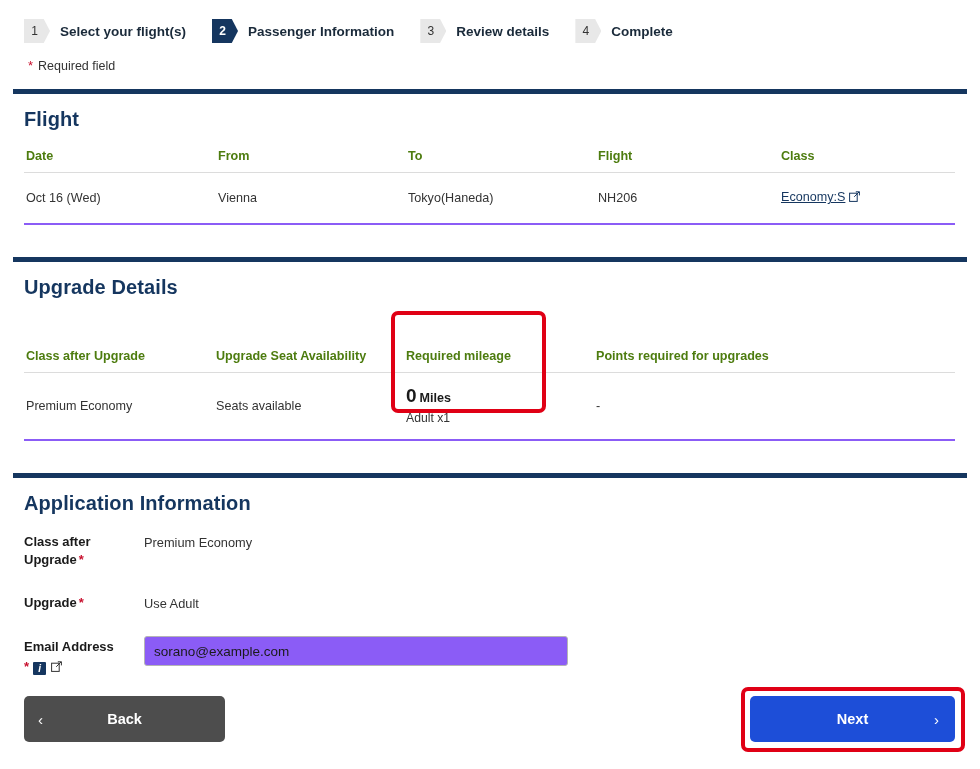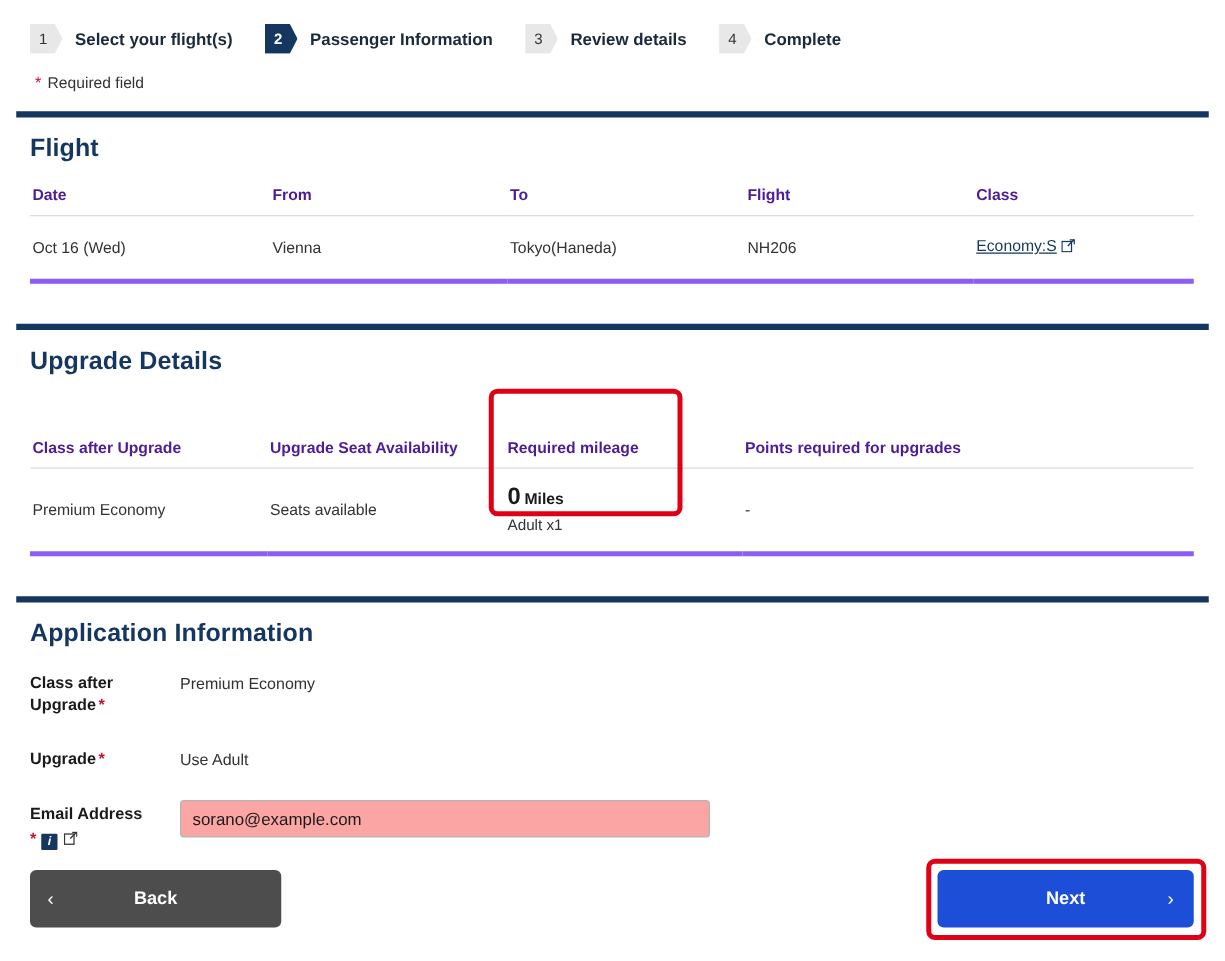--- a/index.html
+++ b/index.html
@@ -90,32 +90,32 @@
   table.data {
     width: 931px;
     border-collapse: collapse;
     margin-top: 12px;
     table-layout: fixed;
   }
   table.data th {
     text-align: left;
     font-size: 12.6px;
     font-weight: bold;
-    color: #4c1d95;
+    color: #4d7c0f;
     padding: 6px 2px 9px 2px;
     vertical-align: bottom;
     border-bottom: 1px solid #dcdcdc;
   }
   table.data td {
     text-align: left;
     font-size: 12.6px;
     color: #333333;
     padding: 17px 2px 18px 2px;
     vertical-align: middle;
-    border-bottom: 4px solid #8b5cf6;
+    border-bottom: 2px solid #8b5cf6;
   }
   .flight-table col.c1 { width: 192px; }
   .flight-table col.c2 { width: 190px; }
   .flight-table col.c3 { width: 190px; }
   .flight-table col.c4 { width: 183px; }
   .flight-table col.c5 { width: auto; }
 
   .upg-table col.u1 { width: 190px; }
   .upg-table col.u2 { width: 190px; }
   .upg-table col.u3 { width: 190px; }
@@ -197,21 +197,21 @@
   .email-input {
     width: 424px;
     height: 30px;
     box-sizing: border-box;
     border: 1px solid #b5b5b5;
     border-radius: 3px;
     padding: 0 9px;
     font-family: "Liberation Sans", sans-serif;
     font-size: 13.5px;
     color: #1a1a1a;
-    background: #fca5a5;
+    background: #8b5cf6;
     outline: none;
   }
 
   
   .btn-bar {
     position: absolute;
     left: 0;
     top: 696px;
     width: 980px;
     height: 60px;

